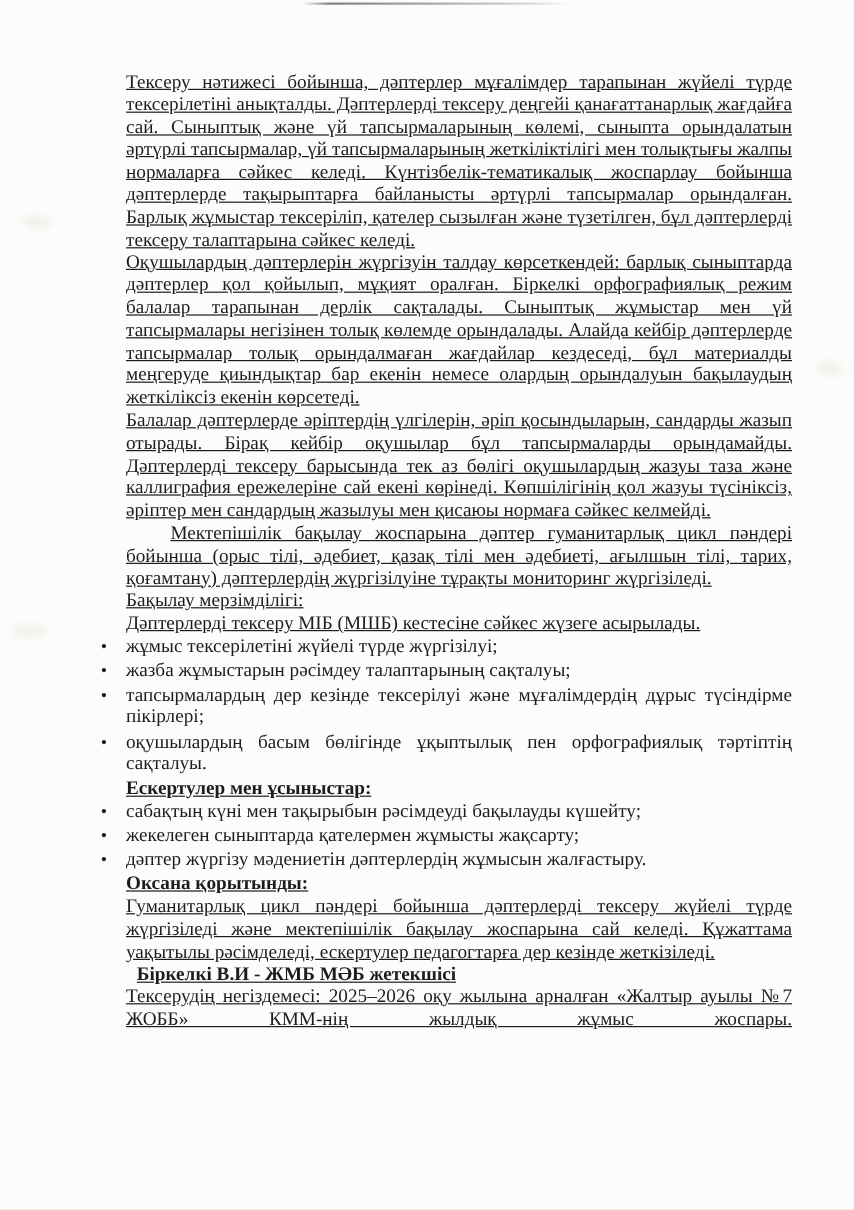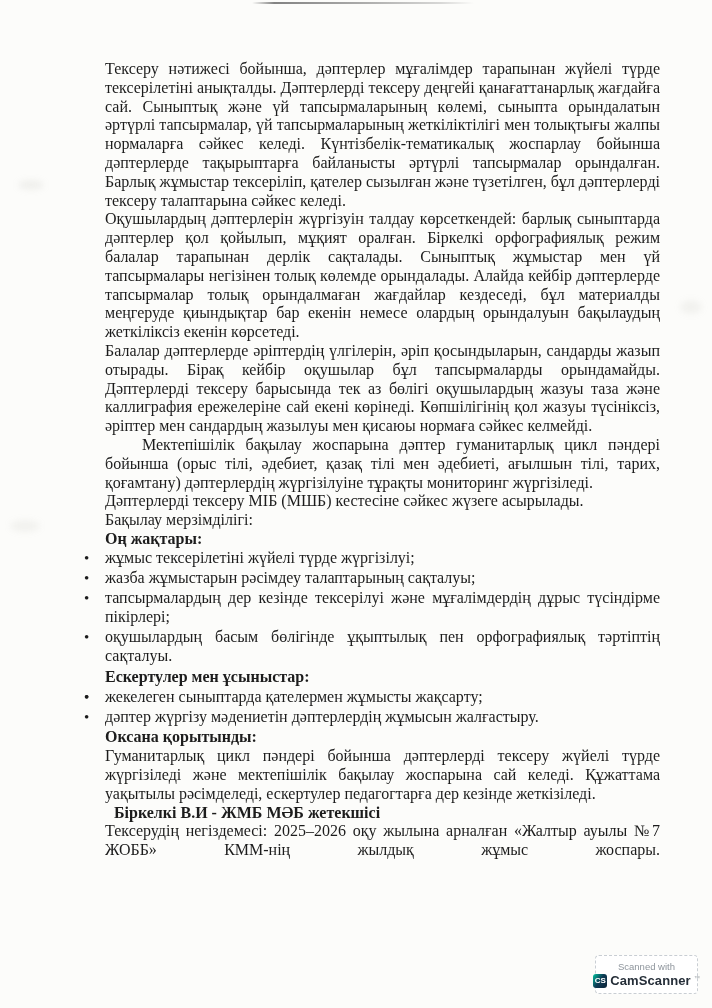--- a/index.html
+++ b/index.html
@@ -23,21 +23,21 @@
   .smudge { position:absolute; border-radius:50%; filter:blur(3px); }
   .smudge.s1 { left:18px; top:180px; width:26px; height:10px; background:rgba(160,158,150,.12); }
   .smudge.s2 { left:10px; top:520px; width:30px; height:12px; background:rgba(160,158,150,.10); }
   .smudge.s3 { left:680px; top:300px; width:22px; height:14px; background:rgba(160,158,150,.10); }
 
   .content {
     position:absolute; left:105px; top:60px; width:555px;
     font-size:16px; line-height:18.8px;
     text-align:justify;
   }
-  .content p { margin:0; }
+  .content p { margin:0;text-decoration:underline; }
   .b { font-weight:bold; }
   .indent { text-indent:37px; }
   .indent-sm { text-indent:9px; }
   .just-last { text-align-last:justify; }
 
   ul.doc-list { margin:0; padding:0; list-style:none; }
   ul.doc-list li { position:relative; margin:0 0 1.5px 0; text-align:justify; }
   ul.doc-list li .dot {
     position:absolute; left:-21px; top:0; font-size:15px; line-height:18.8px; color:#1c1c1c;
   }
@@ -77,53 +77,44 @@
 
     <p>Тексеру нәтижесі бойынша, дәптерлер мұғалімдер тарапынан жүйелі түрде тексерілетіні анықталды. Дәптерлерді тексеру деңгейі қанағаттанарлық жағдайға сай. Сыныптық және үй тапсырмаларының көлемі, сыныпта орындалатын әртүрлі тапсырмалар, үй тапсырмаларының жеткіліктілігі мен толықтығы жалпы нормаларға сәйкес келеді. Күнтізбелік-тематикалық жоспарлау бойынша дәптерлерде тақырыптарға байланысты әртүрлі тапсырмалар орындалған. Барлық жұмыстар тексеріліп, қателер сызылған және түзетілген, бұл дәптерлерді тексеру талаптарына сәйкес келеді.</p>
 
     <p>Оқушылардың дәптерлерін жүргізуін талдау көрсеткендей: барлық сыныптарда дәптерлер қол қойылып, мұқият оралған. Біркелкі орфографиялық режим балалар тарапынан дерлік сақталады. Сыныптық жұмыстар мен үй тапсырмалары негізінен толық көлемде орындалады. Алайда кейбір дәптерлерде тапсырмалар толық орындалмаған жағдайлар кездеседі, бұл материалды меңгеруде қиындықтар бар екенін немесе олардың орындалуын бақылаудың жеткіліксіз екенін көрсетеді.</p>
 
     <p>Балалар дәптерлерде әріптердің үлгілерін, әріп қосындыларын, сандарды жазып отырады. Бірақ кейбір оқушылар бұл тапсырмаларды орындамайды. Дәптерлерді тексеру барысында тек аз бөлігі оқушылардың жазуы таза және каллиграфия ережелеріне сай екені көрінеді. Көпшілігінің қол жазуы түсініксіз, әріптер мен сандардың жазылуы мен қисаюы нормаға сәйкес келмейді.</p>
 
 
     <p class="indent">Мектепішілік бақылау жоспарына дәптер гуманитарлық цикл пәндері бойынша (орыс тілі, әдебиет, қазақ тілі мен әдебиеті, ағылшын тілі, тарих, қоғамтану) дәптерлердің жүргізілуіне тұрақты мониторинг жүргізіледі.</p>
 
+    <p>Бақылау мерзімділігі:</p>
+
     <p>Дәптерлерді тексеру МІБ (МШБ) кестесіне сәйкес жүзеге асырылады.</p>
 
-    <p>Бақылау мерзімділігі:</p>
-
-    <p class="b">Оң жақтары:</p>
 
     <ul class="doc-list">
       <li><span class="dot">•</span><span>жұмыс тексерілетіні жүйелі түрде жүргізілуі;</span></li>
       <li><span class="dot">•</span><span>жазба жұмыстарын рәсімдеу талаптарының сақталуы;</span></li>
       <li><span class="dot">•</span><span>тапсырмалардың дер кезінде тексерілуі және мұғалімдердің дұрыс түсіндірме пікірлері;</span></li>
       <li><span class="dot">•</span><span>оқушылардың басым бөлігінде ұқыптылық пен орфографиялық тәртіптің сақталуы.</span></li>
     </ul>
 
     <p class="b">Ескертулер мен ұсыныстар:</p>
 
     <ul class="doc-list">
-      <li><span class="dot">•</span></li>
+      <li><span class="dot">•</span><span>сабақтың күні мен тақырыбын рәсімдеуді бақылауды күшейту;</span></li>
       <li><span class="dot">•</span><span>жекелеген сыныптарда қателермен жұмысты жақсарту;</span></li>
       <li><span class="dot">•</span><span>дәптер жүргізу мәдениетін дәптерлердің жұмысын жалғастыру.</span></li>
     </ul>
 
     <p class="b">Оксана қорытынды:</p>
 
     <p>Гуманитарлық цикл пәндері бойынша дәптерлерді тексеру жүйелі түрде жүргізіледі және мектепішілік бақылау жоспарына сай келеді. Құжаттама уақытылы рәсімделеді, ескертулер педагогтарға дер кезінде жеткізіледі.</p>
 
     <p class="b indent-sm">Біркелкі В.И -  ЖМБ МӘБ жетекшісі</p>
 
     <p class="just-last">Тексерудің негіздемесі: 2025–2026 оқу жылына арналған «Жалтыр ауылы №7 ЖОББ» КММ-нің жылдық жұмыс жоспары.</p>
 
   </div>
 
-  <div class="cs-badge">
-    <div class="scanned-with">Scanned with</div>
-    <div class="brand-row">
-      <div class="cs-logo">CS</div>
-      <div class="cs-brand">CamScanner</div>
-      <div class="cs-tm">™</div>
-    </div>
-  </div>
 
 </div>
 
 </body></html>

